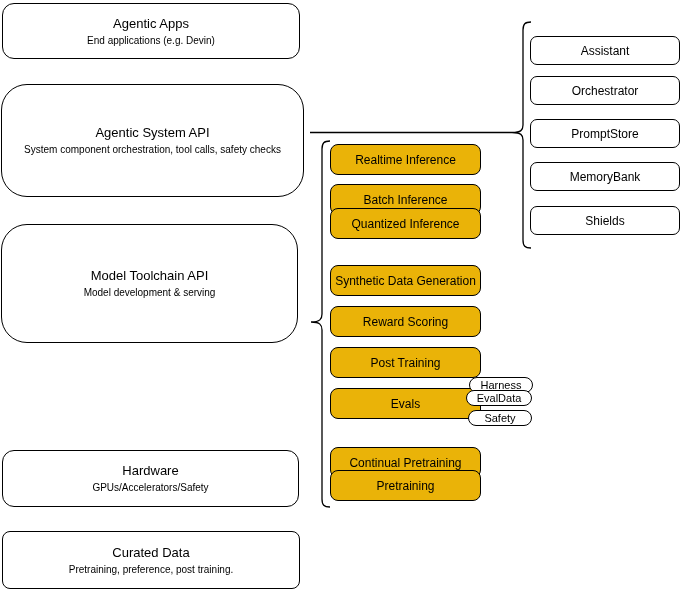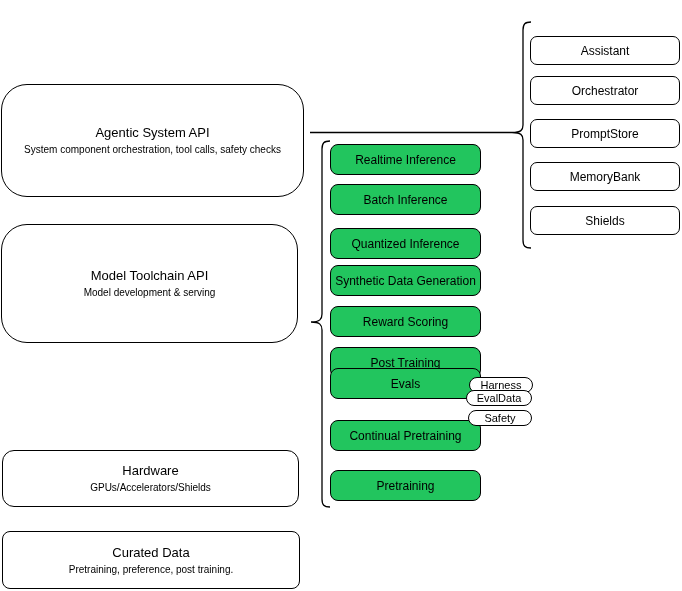--- a/index.html
+++ b/index.html
@@ -36,21 +36,21 @@
     font-size: 10px;
     line-height: 13px;
     margin-top: 2px;
   }
   .mid-box {
     position: absolute;
     box-sizing: border-box;
     left: 330px;
     width: 151px;
     height: 31px;
-    background: #22c55e;
+    background: #eab308;
     border: 1.3px solid #000000;
     border-radius: 8px;
     display: flex;
     align-items: center;
     justify-content: center;
     font-size: 12px;
     text-align: center;
   }
   .right-box {
     position: absolute;
@@ -93,64 +93,68 @@
 <body>
 
 <div id="canvas">
 
   <svg id="connectors" viewBox="0 0 682 591">
     <path d="M 310 132.5 L 512 132.5" stroke="#000000" stroke-width="1.3" fill="none"></path>
     <path d="M 531 22 C 525 22 523 24 523 30 L 523 125 C 523 130 521 132.5 512 132.5 C 521 132.5 523 135 523 140 L 523 240 C 523 246 525 248 531 248" stroke="#000000" stroke-width="1.3" fill="none"></path>
     <path d="M 330 141 C 324 141 322 143 322 149 L 322 314 C 322 319 320 322 311 322 C 320 322 322 325 322 330 L 322 499 C 322 505 324 507 330 507" stroke="#000000" stroke-width="1.3" fill="none"></path>
   </svg>
 
+  <div class="big-box" style="left:2px; top:3px; width:298px; height:56px; border-radius:12px;">
+    <div class="box-title">Agentic Apps</div>
+    <div class="box-sub">End applications (e.g. Devin)</div>
+  </div>
 
   <div class="big-box" style="left:1px; top:84px; width:303px; height:113px; border-radius:26px;">
     <div class="box-title">Agentic System API</div>
     <div class="box-sub">System component orchestration, tool calls, safety checks</div>
   </div>
 
   <div class="big-box" style="left:1px; top:224px; width:297px; height:119px; border-radius:26px;">
     <div class="box-title">Model Toolchain API</div>
     <div class="box-sub">Model development &amp; serving</div>
   </div>
 
 
   <div class="big-box" style="left:2px; top:450px; width:297px; height:57px; border-radius:12px;">
     <div class="box-title">Hardware</div>
-    <div class="box-sub">GPUs/Accelerators/Shields</div>
+    <div class="box-sub">GPUs/Accelerators/Safety</div>
   </div>
 
   <div class="big-box" style="left:2px; top:531px; width:298px; height:58px; border-radius:8px;">
     <div class="box-title">Curated Data</div>
     <div class="box-sub">Pretraining, preference, post training.</div>
   </div>
 
   <div class="mid-box" style="top:144px;">
     <span>Realtime Inference</span>
   </div>
   <div class="mid-box" style="top:184px;">
     <span>Batch Inference</span>
   </div>
-  <div class="mid-box" style="top:228px;">
+  <div class="mid-box" style="top:208px;">
     <span>Quantized Inference</span>
   </div>
   <div class="mid-box" style="top:265px;">
     <span>Synthetic Data Generation</span>
   </div>
   <div class="mid-box" style="top:306px;">
     <span>Reward Scoring</span>
   </div>
   <div class="mid-box" style="top:347px;">
     <span>Post Training</span>
   </div>
-  <div class="mid-box" style="top:368px;">
+  <div class="mid-box" style="top:388px;">
     <span>Evals</span>
   </div>
-  <div class="mid-box" style="top:420px;">
+  <div class="mid-box" style="top:447px;">
     <span>Continual Pretraining</span>
   </div>
   <div class="mid-box" style="top:470px;">
     <span>Pretraining</span>
   </div>
 
   <div class="pill" style="left:469px; top:377px; width:64px;">
     <span>Harness</span>
   </div>
   <div class="pill" style="left:466px; top:390px; width:66px;">

